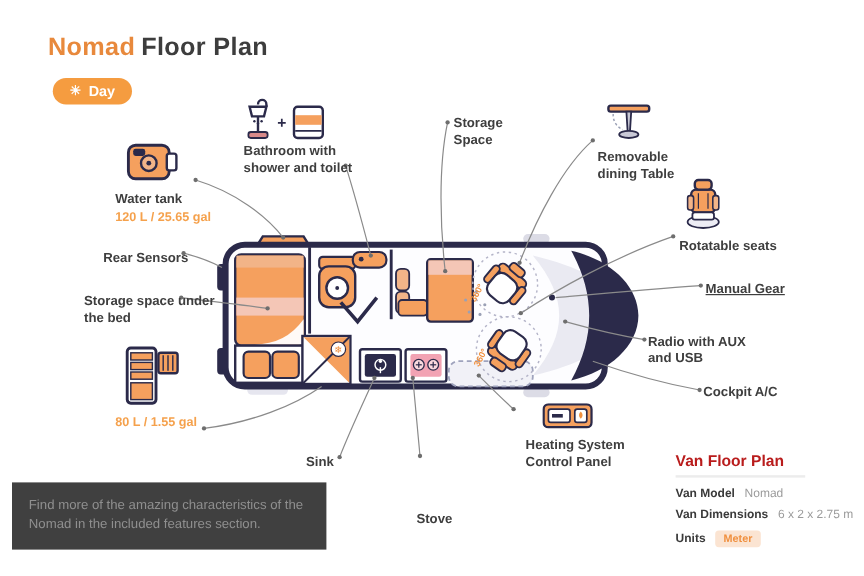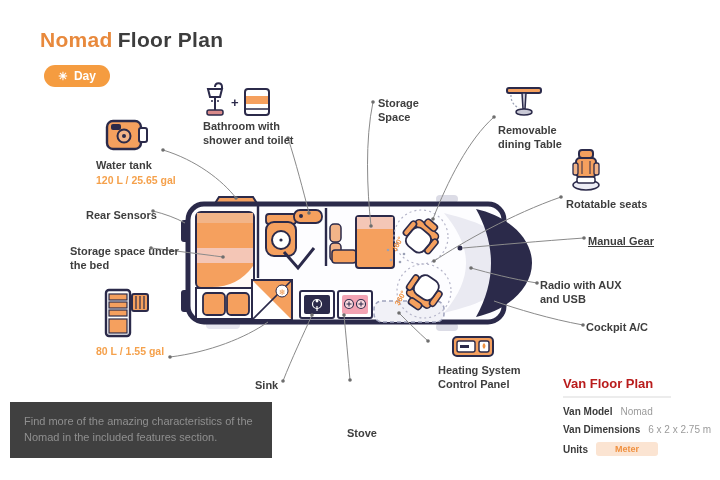--- a/index.html
+++ b/index.html
@@ -30,21 +30,21 @@
         padding:12px 14px;text-align:left;line-height:1.45;}
 
   
   .info{position:absolute;left:563px;top:376px;width:152px;}
   .info .t{font-size:13px;font-weight:700;color:#b91c1c;}
   .info .rule{width:108px;height:2px;background:#ECECEC;margin:5px 0 8px 0;}
   .row{display:flex;align-items:center;gap:8px;margin-top:7px;}
   .row .k{font-size:10px;font-weight:700;color:#3A3A3A;}
   .row .v{font-size:10px;color:#9B9B9B;}
   .badge-unit{background:#FBE4D2;color:#F0903F;font-size:9px;font-weight:700;
-              padding:2px 19px;border-radius:3px;cursor:pointer;}
+              padding:2px 7px;border-radius:3px;cursor:pointer;}
 
   .watermark{position:absolute;right:6px;top:459px;font-size:13.5px;color:#9C9C9C;}
 </style>
 </head>
 <body>
 
 <div class="stage">
 
   <svg class="layer" width="720" height="480" viewBox="0 0 720 480">
     <defs>

